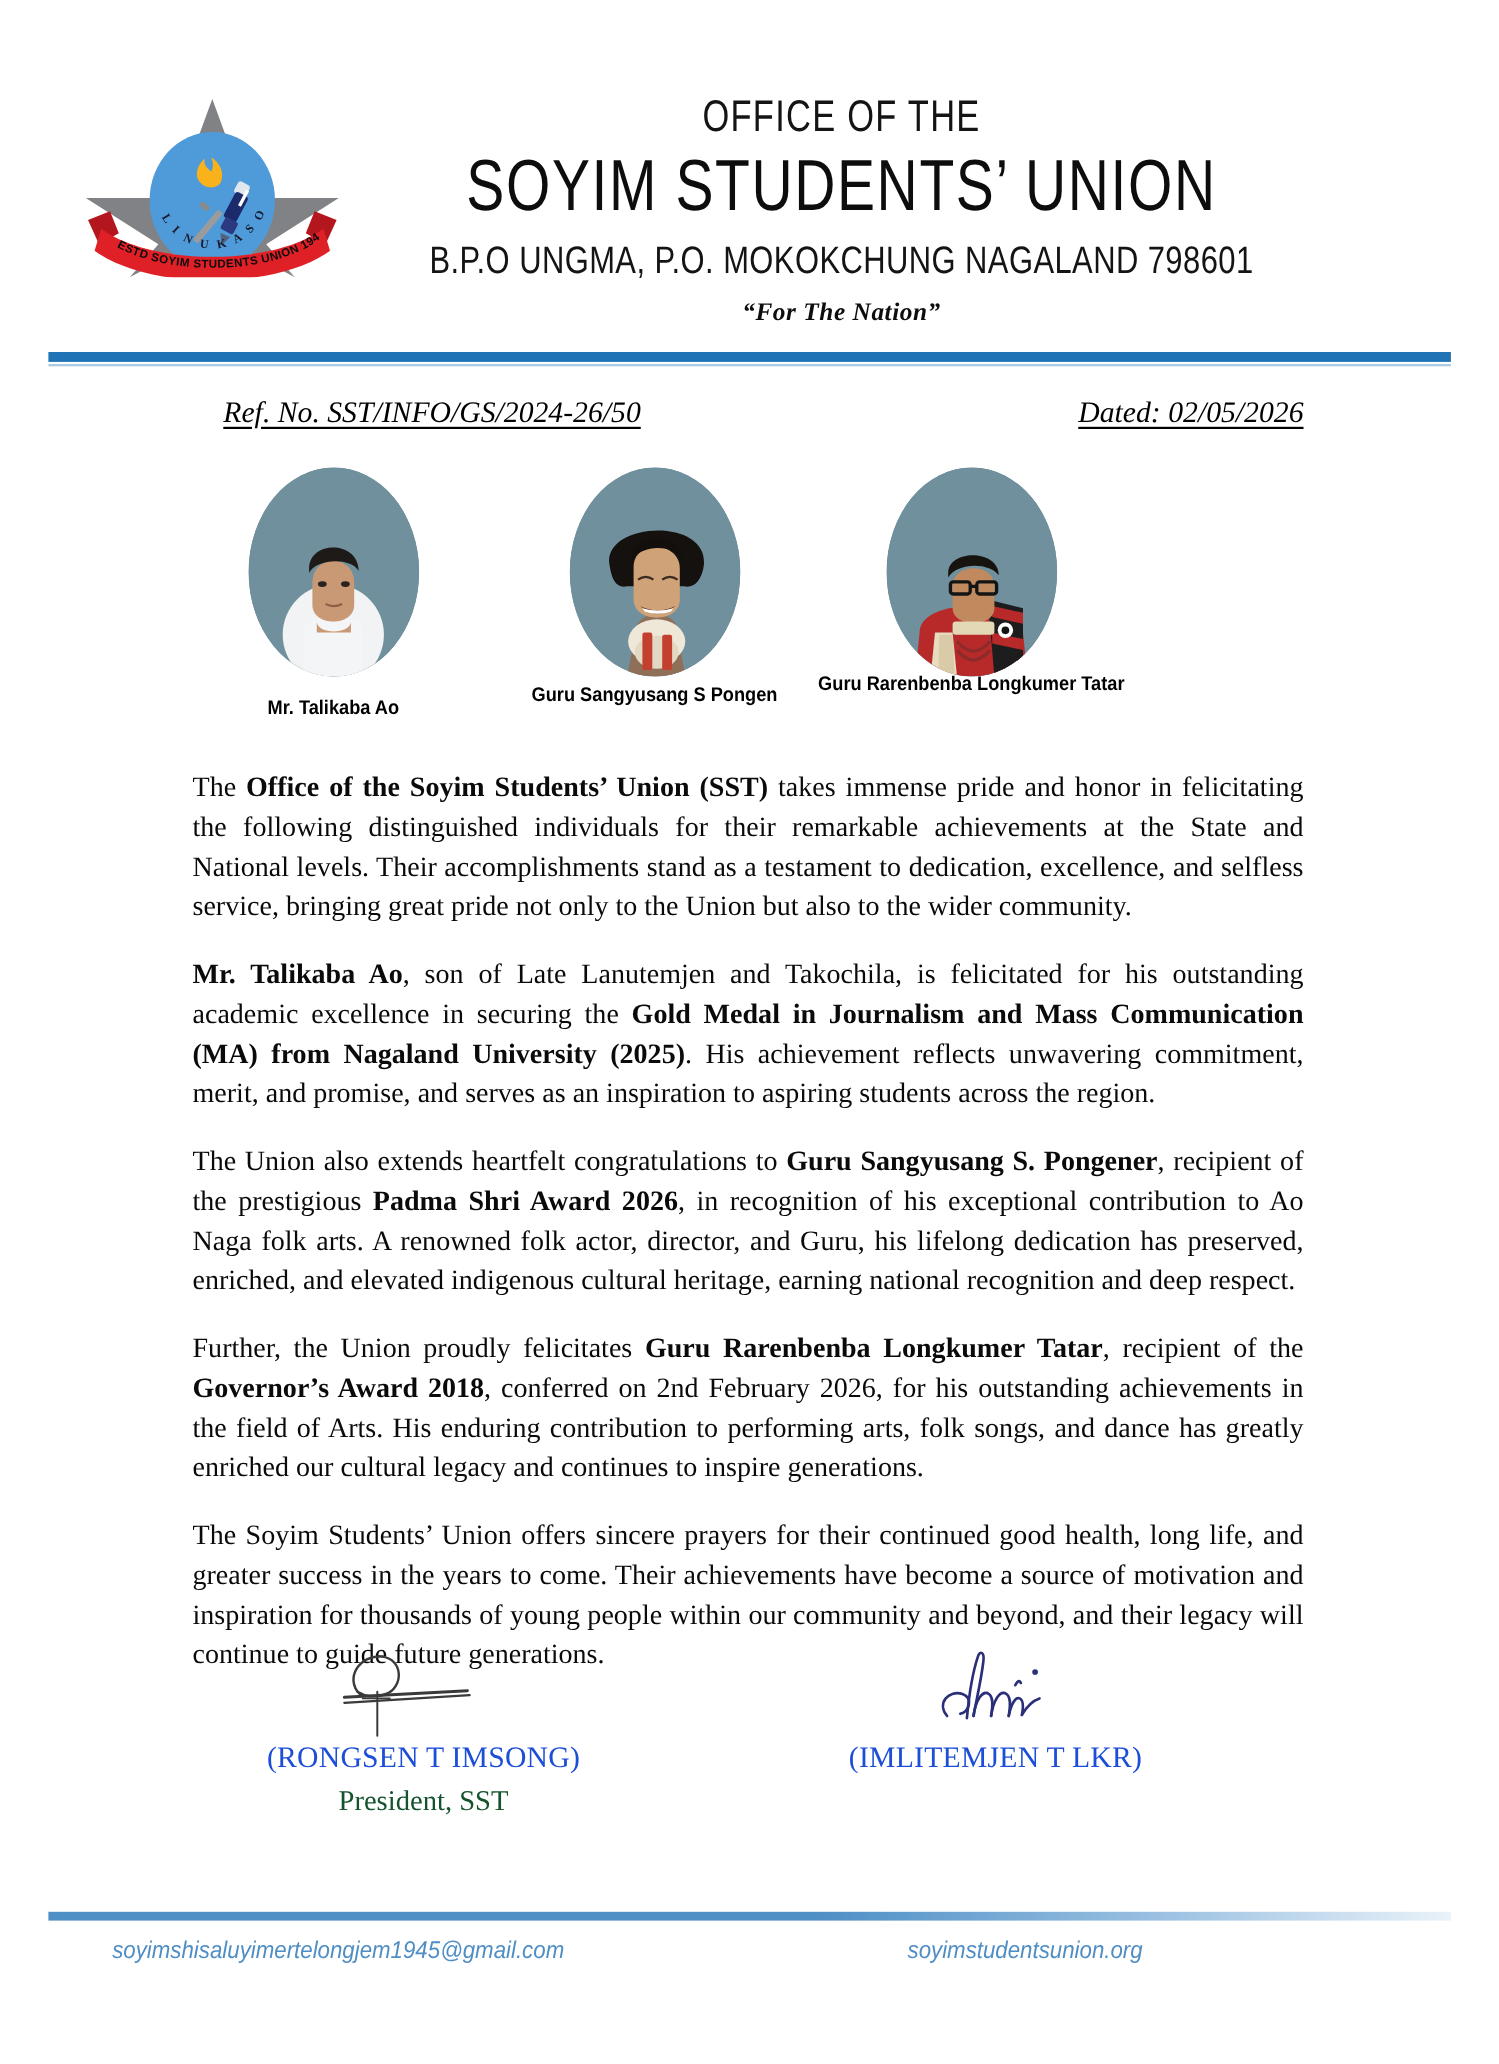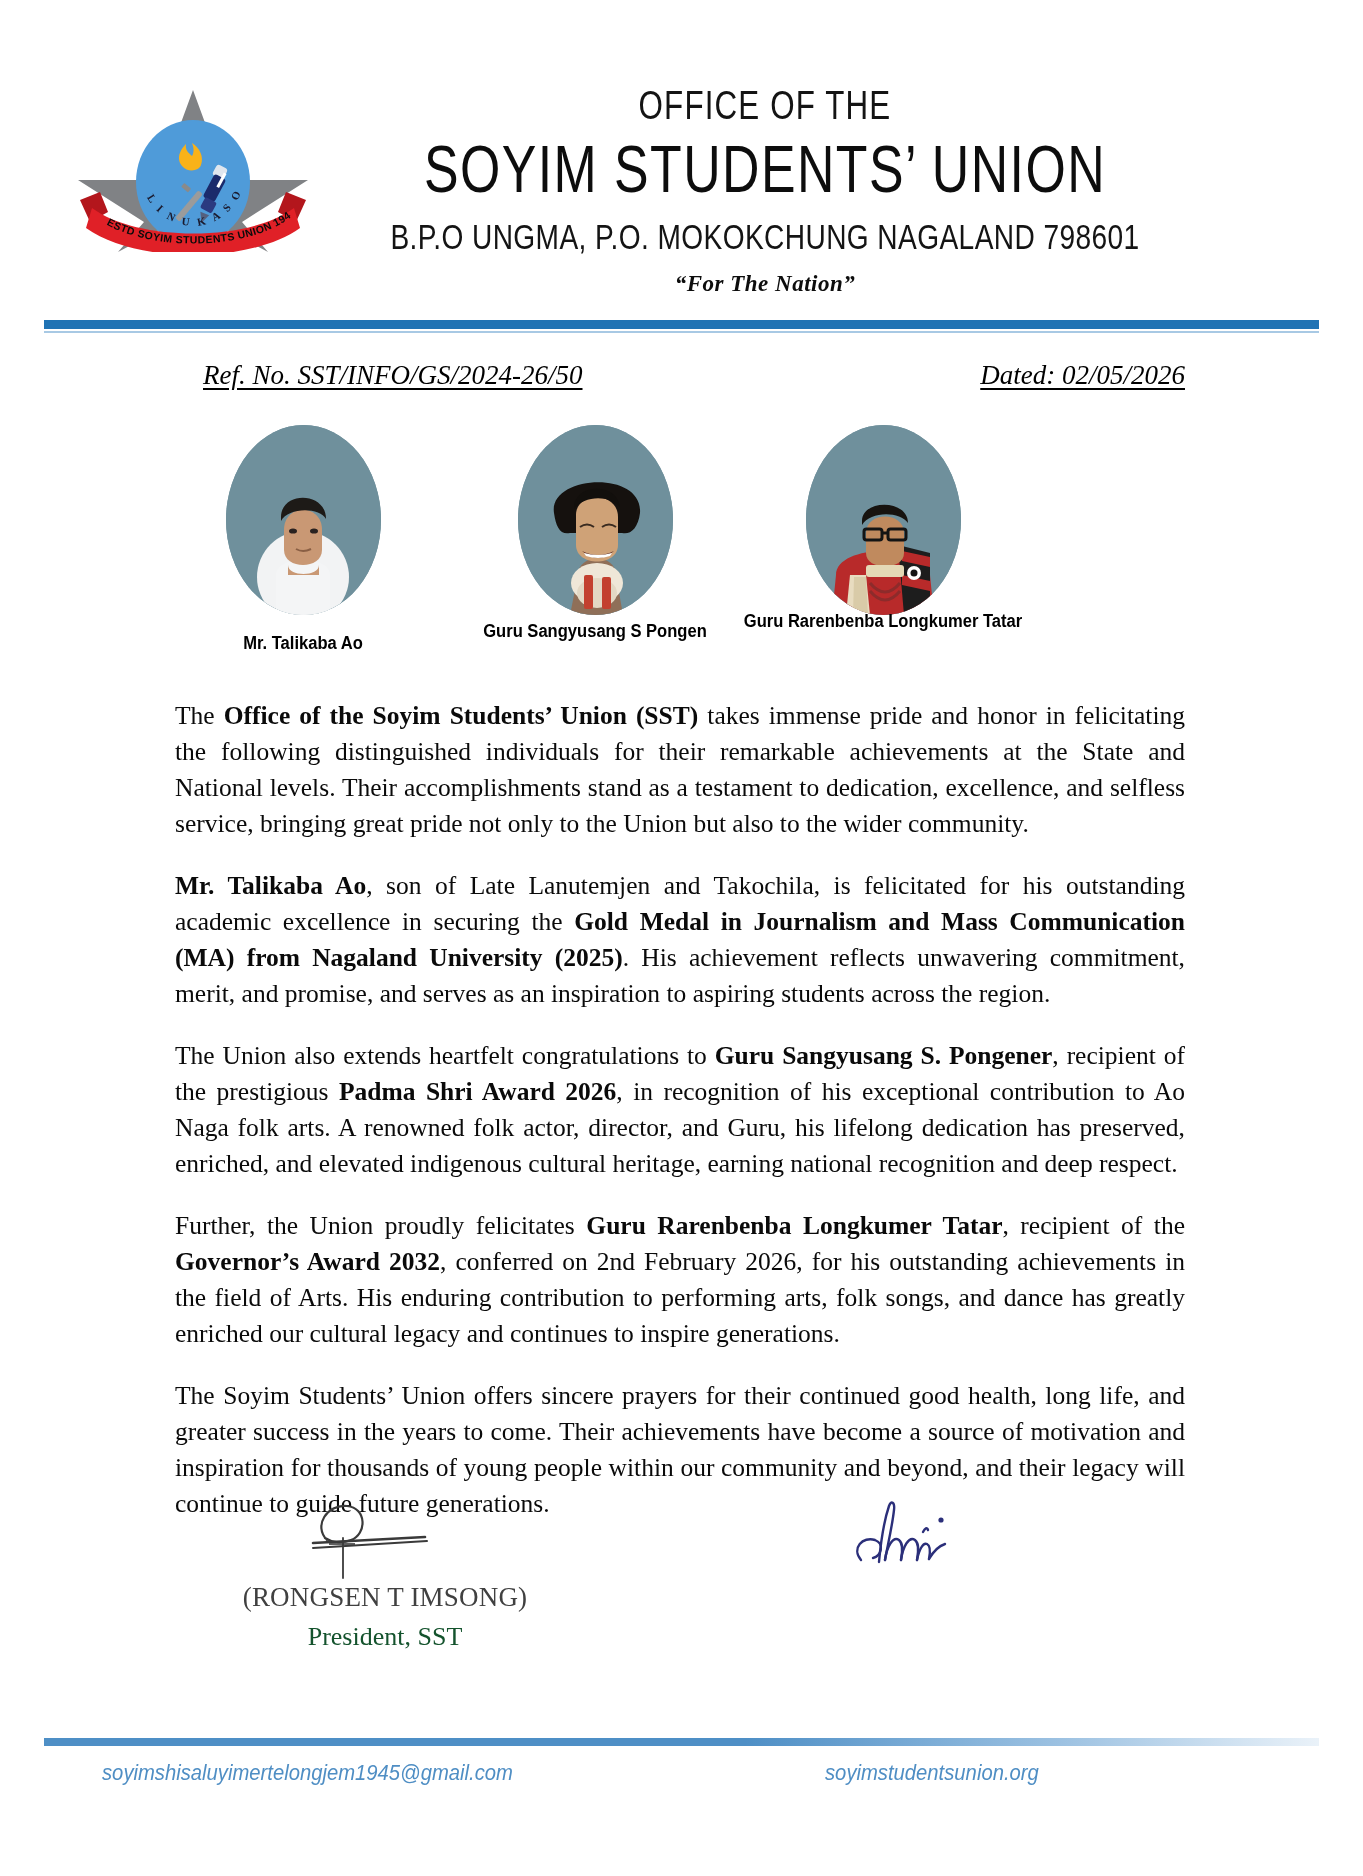--- a/index.html
+++ b/index.html
@@ -198,21 +198,21 @@
     width: 420px;
     text-align: center;
   }
   .sig-block.left  { left: 0px; }
   .sig-block.right { left: 520px; }
   .sig-ink { height: 112px; position: relative; }
   .sig-ink svg { position: absolute; left: 50%; top: 0; transform: translateX(-50%); }
   .sig-name {
     font-family: "Liberation Serif", serif;
     font-size: 27px;
-    color: #404040;
+    color: #1d4ed8;
     letter-spacing: 0.2px;
     white-space: nowrap;
   }
   .sig-role {
     font-family: "Liberation Serif", serif;
     font-size: 26px;
     color: #14532d;
     margin-top: 9px;
     white-space: nowrap;
   }
@@ -375,21 +375,21 @@
         </svg>
       </div>
       <div class="caption">Guru Rarenbenba Longkumer Tatar</div>
     </div>
   </div>
 
   <div class="body-text">
     <p class="para">The <b>Office of the Soyim Students’ Union (SST)</b> takes immense pride and honor in felicitating the following distinguished individuals for their remarkable achievements at the State and National levels. Their accomplishments stand as a testament to dedication, excellence, and selfless service, bringing great pride not only to the Union but also to the wider community.</p>
     <p class="para"><b>Mr. Talikaba Ao</b>, son of Late Lanutemjen and Takochila, is felicitated for his outstanding academic excellence in securing the <b>Gold Medal in Journalism and Mass Communication (MA) from Nagaland University (2025)</b>. His achievement reflects unwavering commitment, merit, and promise, and serves as an inspiration to aspiring students across the region.</p>
     <p class="para">The Union also extends heartfelt congratulations to <b>Guru Sangyusang S. Pongener</b>, recipient of the prestigious <b>Padma Shri Award 2026</b>, in recognition of his exceptional contribution to Ao Naga folk arts. A renowned folk actor, director, and Guru, his lifelong dedication has preserved, enriched, and elevated indigenous cultural heritage, earning national recognition and deep respect.</p>
-    <p class="para">Further, the Union proudly felicitates <b>Guru Rarenbenba Longkumer Tatar</b>, recipient of the <b>Governor’s Award 2032</b>, conferred on 2nd February 2026, for his outstanding achievements in the field of Arts. His enduring contribution to performing arts, folk songs, and dance has greatly enriched our cultural legacy and continues to inspire generations.</p>
+    <p class="para">Further, the Union proudly felicitates <b>Guru Rarenbenba Longkumer Tatar</b>, recipient of the <b>Governor’s Award 2018</b>, conferred on 2nd February 2026, for his outstanding achievements in the field of Arts. His enduring contribution to performing arts, folk songs, and dance has greatly enriched our cultural legacy and continues to inspire generations.</p>
     <p class="para">The Soyim Students’ Union offers sincere prayers for their continued good health, long life, and greater success in the years to come. Their achievements have become a source of motivation and inspiration for thousands of young people within our community and beyond, and their legacy will continue to guide future generations.</p>
   </div>
 
   <div class="signatures">
 
     <div class="sig-block left">
       <div class="sig-ink">
         <svg width="260" height="112" viewBox="0 0 260 112">
           <path d="M72,70 C58,56 72,34 92,36 C112,38 112,64 96,70 C86,74 76,72 70,68" stroke="#3a3a3a" stroke-width="2.2" fill="none" stroke-linecap="round"></path>
           <path d="M58,73 L170,67" stroke="#3a3a3a" stroke-width="2.6" fill="none" stroke-linecap="round"></path>
@@ -410,20 +410,21 @@
             <path d="M104,92 C106,70 110,48 114,36 C116,30 120,32 119,40 C117,58 112,78 110,90"></path>
             <path d="M110,90 C112,76 118,66 124,70 C129,74 127,84 126,90"></path>
             <path d="M126,90 C128,76 134,66 140,70 C145,74 143,84 142,90"></path>
             <path d="M142,90 C144,80 148,72 152,74 C156,76 155,84 154,89"></path>
             <path d="M154,89 C158,82 164,76 170,74"></path>
             <path d="M148,62 C150,58 152,57 153,60"></path>
           </g>
           <circle cx="166" cy="50" r="2.6" fill="#2b2f7a"></circle>
         </svg>
       </div>
+      <div class="sig-name">(IMLITEMJEN T LKR)</div>
     </div>
   </div>
 
   <div class="footer-rule"></div>
   <div class="footer">
     <div class="footer-mail">soyimshisaluyimertelongjem1945@gmail.com</div>
     <div class="footer-site">soyimstudentsunion.org</div>
   </div>
 
 </div>

